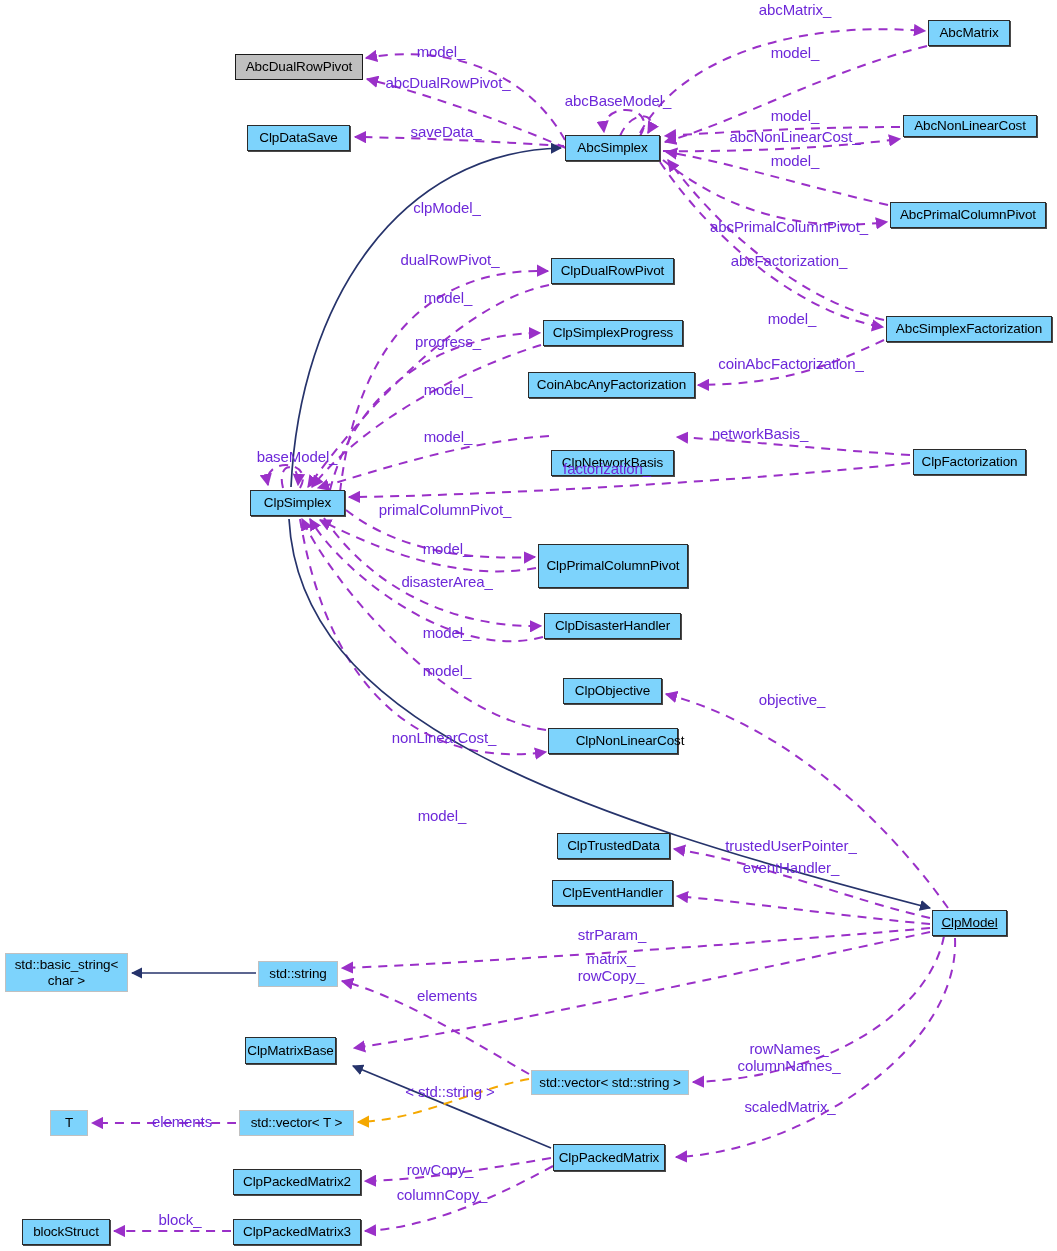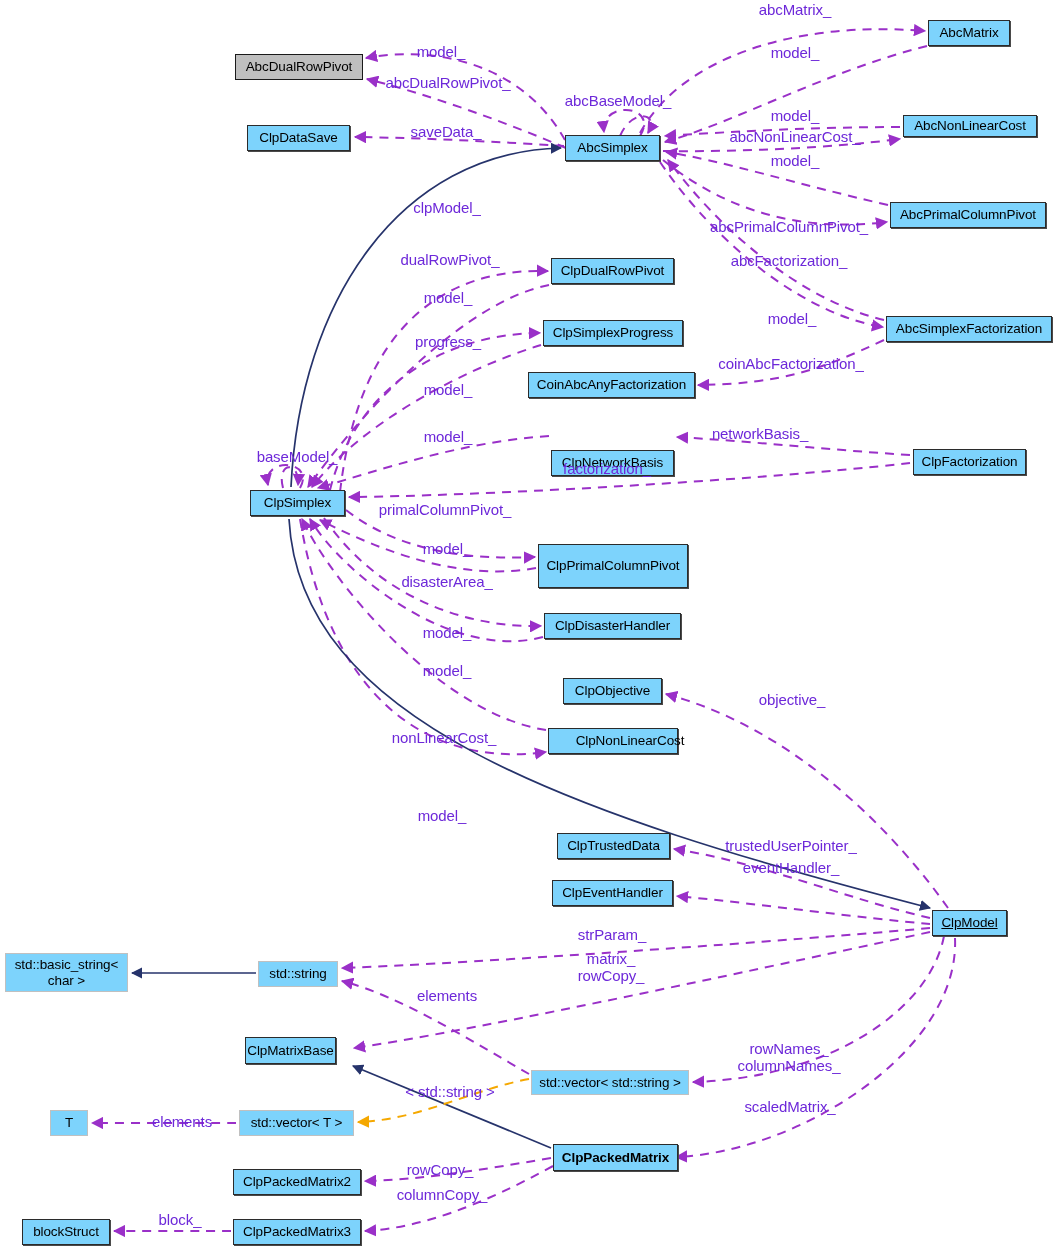--- a/index.html
+++ b/index.html
@@ -155,21 +155,21 @@
       <div class="node strong" style="left: 557px; top: 833px; width: 113px; height: 26px;">ClpTrustedData</div>
       <div class="node strong" style="left: 552px; top: 880px; width: 121px; height: 26px;">ClpEventHandler</div>
       <div class="node strong" style="left: 932px; top: 910px; width: 75px; height: 26px; text-decoration: underline;">ClpModel</div>
       <div class="node light" style="left: 5px; top: 953px; width: 123px; height: 39px;">std::basic_string&lt;
 char &gt;</div>
       <div class="node light" style="left: 258px; top: 961px; width: 80px; height: 26px;">std::string</div>
       <div class="node strong" style="left: 245px; top: 1037px; width: 91px; height: 27px;">ClpMatrixBase</div>
       <div class="node light" style="left: 531px; top: 1070px; width: 158px; height: 25px;">std::vector&lt; std::string &gt;</div>
       <div class="node light" style="left: 50px; top: 1110px; width: 38px; height: 26px;">T</div>
       <div class="node light" style="left: 239px; top: 1110px; width: 115px; height: 26px;">std::vector&lt; T &gt;</div>
-      <div class="node strong" style="left: 553px; top: 1144px; width: 125px; height: 27px; font-weight: bold;">ClpPackedMatrix</div>
+      <div class="node strong" style="left: 553px; top: 1144px; width: 112px; height: 27px;">ClpPackedMatrix</div>
       <div class="node strong" style="left: 233px; top: 1169px; width: 128px; height: 26px;">ClpPackedMatrix2</div>
       <div class="node strong" style="left: 22px; top: 1219px; width: 88px; height: 26px;">blockStruct</div>
       <div class="node strong" style="left: 233px; top: 1219px; width: 128px; height: 26px;">ClpPackedMatrix3</div>
     </div>
   <div id="labels-layer">
       <div class="edgelabel" style="left: 441px; top: 52px; transform: translate(-50%, -50%);">model_</div>
       <div class="edgelabel" style="left: 448px; top: 83px; transform: translate(-50%, -50%);">abcDualRowPivot_</div>
       <div class="edgelabel" style="left: 618px; top: 101px; transform: translate(-50%, -50%);">abcBaseModel_</div>
       <div class="edgelabel" style="left: 446px; top: 132px; transform: translate(-50%, -50%);">saveData_</div>
       <div class="edgelabel" style="left: 795px; top: 10px; transform: translate(-50%, -50%);">abcMatrix_</div>

